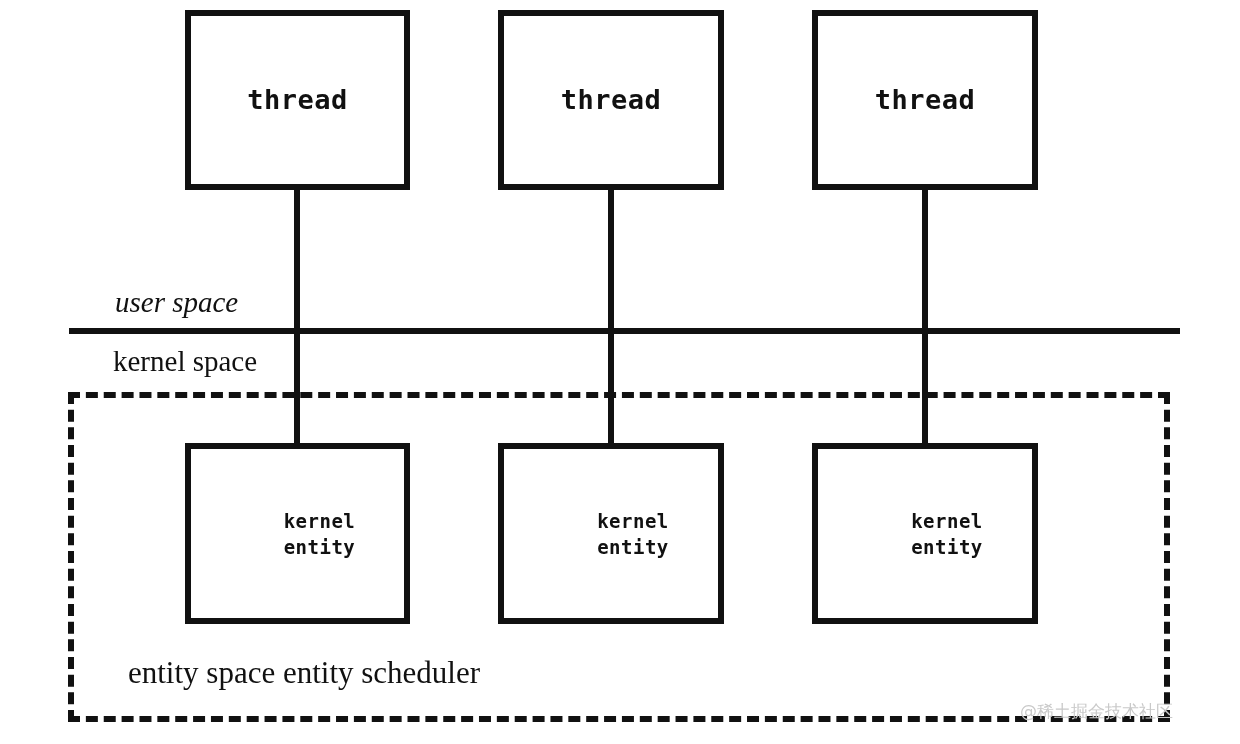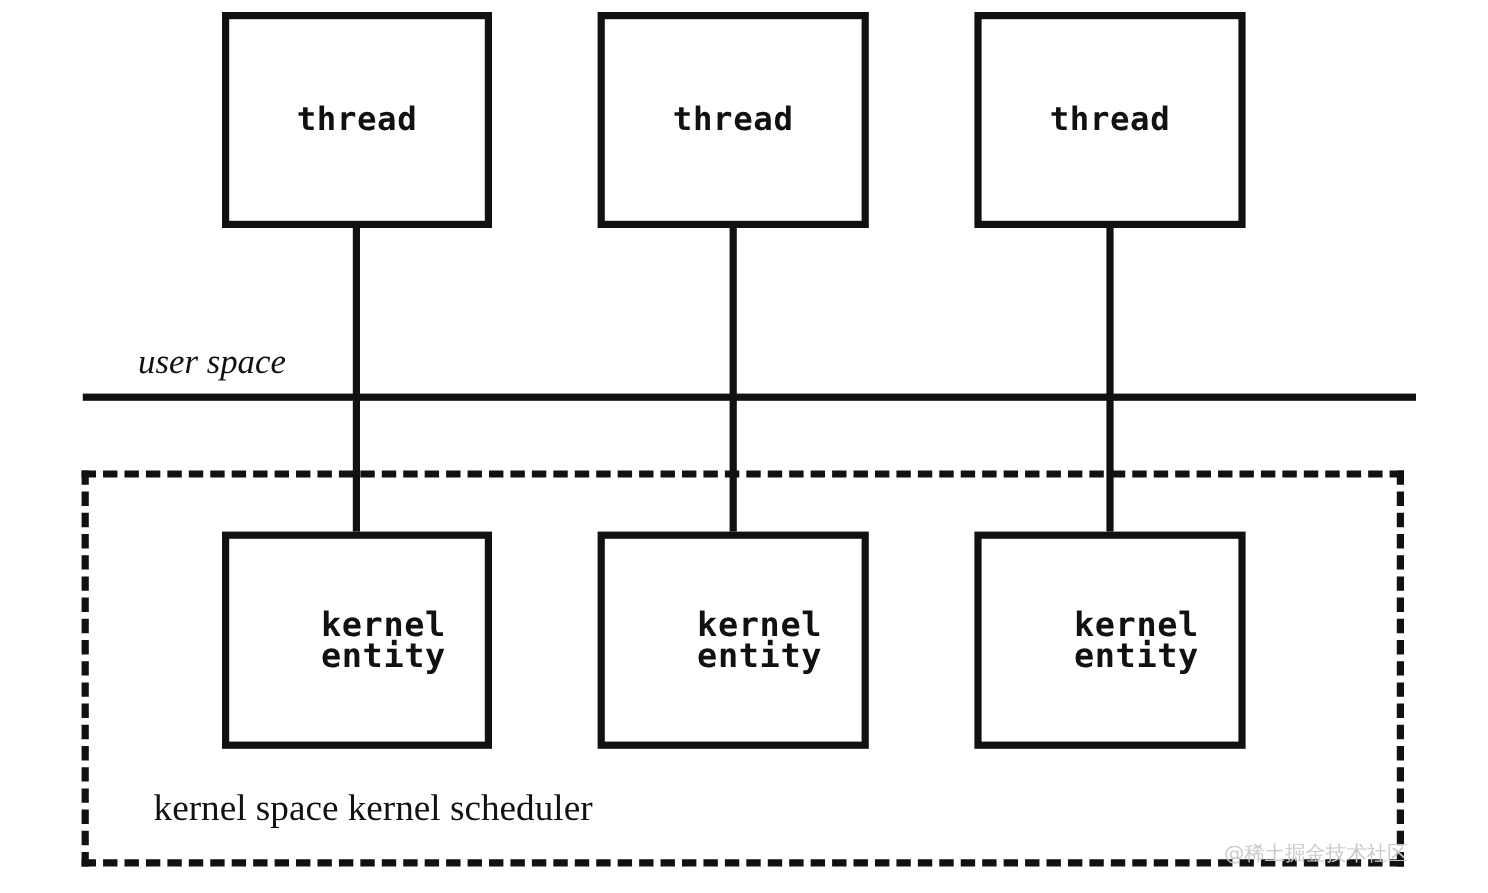--- a/index.html
+++ b/index.html
@@ -34,21 +34,21 @@
     color: #111111;
     text-align: center;
     white-space: pre-line;
     letter-spacing: 0.5px;
   }
   .thread-label {
     font-size: 27px;
     line-height: 30px;
   }
   .entity-label {
-    font-size: 28px;
+    font-size: 19px;
     line-height: 26px;
     margin-left: 44px;
   }
 
   
   .connector {
     position: absolute;
     width: 6px;
     background: #111111;
     z-index: 2;
@@ -123,33 +123,34 @@
   </div>
 
   <div class="node-box" style="left:812px; top:10px; width:226px; height:180px;">
     <span class="node-label thread-label">thread</span>
   </div>
 
   <div class="space-label" style="left:113px; top:286px;font-style:italic;">user space</div>
 
   <div class="boundary-line" style="left:69px; top:328px; width:1111px;"></div>
 
+  <div class="space-label" style="left:111px; top:345px;">kernel space</div>
 
   <div class="node-box" style="left:185px; top:443px; width:225px; height:181px;">
     <span class="node-label entity-label">kernel
 entity</span>
   </div>
 
   <div class="node-box" style="left:498px; top:443px; width:226px; height:181px;">
     <span class="node-label entity-label">kernel
 entity</span>
   </div>
 
   <div class="node-box" style="left:812px; top:443px; width:226px; height:181px;">
     <span class="node-label entity-label">kernel
 entity</span>
   </div>
 
-  <div class="scheduler-label" style="left:124px; top:655px;">kernel space kernel scheduler</div>
+  <div class="scheduler-label" style="left:124px; top:655px;">entity space entity scheduler</div>
 
   <div class="watermark" style="left:1020px; top:700px;">@稀土掘金技术社区</div>
 
 </div>
 
 </body></html>

